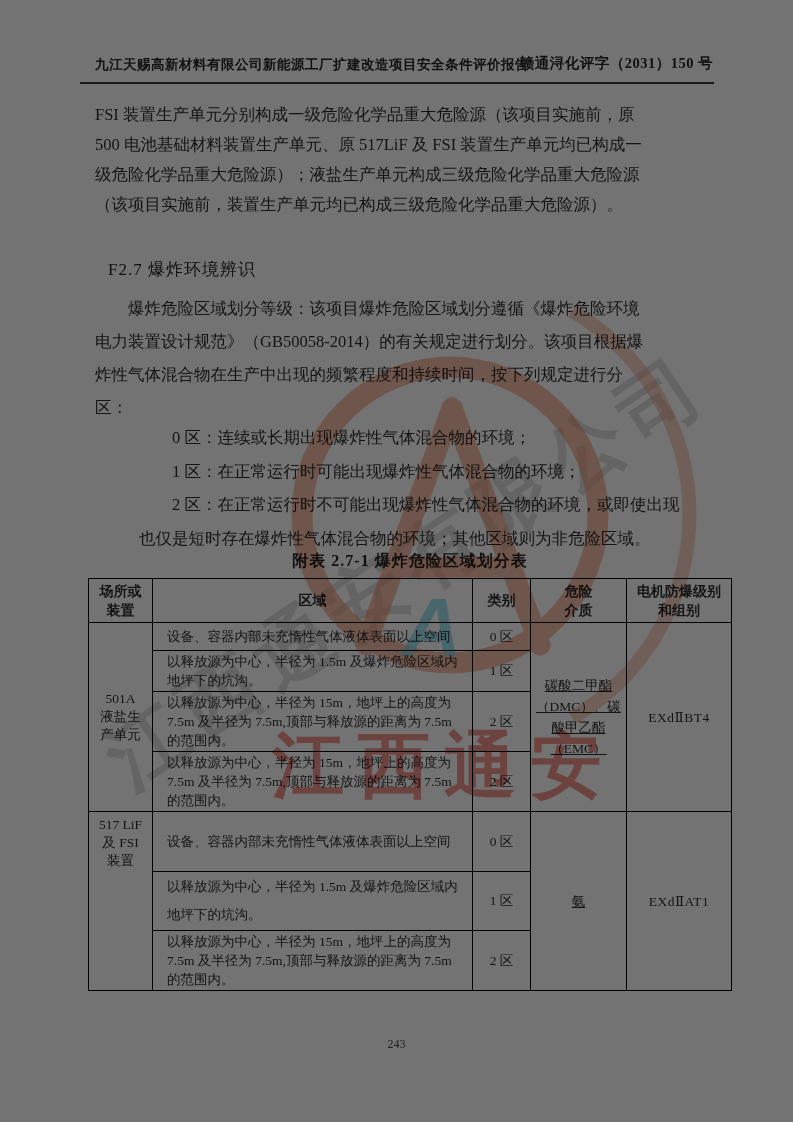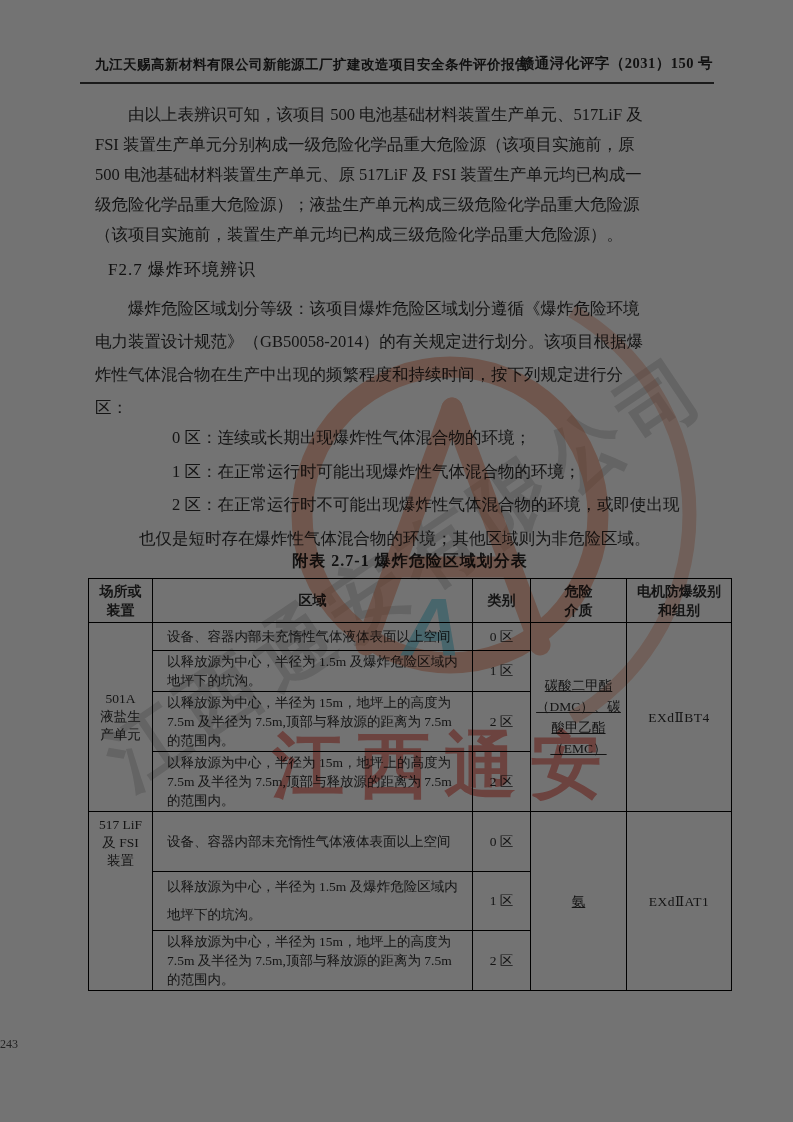--- a/index.html
+++ b/index.html
@@ -34,36 +34,35 @@
   td.c-loc{text-align:center;line-height:18px;}
   td.c-area{text-align:left;line-height:19px;padding-left:14px;}
   td.c-zone{text-align:center;}
   td.c-med{text-align:center;line-height:21px;text-decoration:underline;}
   td.c-rate{text-align:center;letter-spacing:.5px;}
   tr.h44{height:44px;padding-left:16px;} tr.h28{height:28px;} tr.h40{height:40px;} tr.h52{height:52px;}
   tr.h50{height:50px;} tr.h60{height:60px;} tr.h58{height:58px;}
   .sec2 td.c-area{line-height:28px;}
   td.v-top{vertical-align:top;padding-top:4px;}
   
-  .footer{position:absolute;left:0;top:1037px;width:100%;text-align:left;font-size:12px;color:#222;}
+  .footer{position:absolute;left:0;top:1037px;width:100%;text-align:center;font-size:12px;color:#222;}
   
   .wm{position:absolute;left:0;top:0;width:793px;height:1122px;
       pointer-events:none;mix-blend-mode:multiply;}
 </style>
 </head>
 <body>
 
 <div class="page">
 
   <div class="hdr-left">九江天赐高新材料有限公司新能源工厂扩建改造项目安全条件评价报告</div>
   <div class="hdr-right">赣通浔化评字（2031）150 号</div>
   <div class="hdr-rule"></div>
 
   <div class="para p1">
-    <div class="indent">由以上表辨识可知，该项目 500 电池基础材料装置生产单元、517LiF 及</div>
     <div>FSI 装置生产单元分别构成一级危险化学品重大危险源（该项目实施前，原</div>
     <div>500 电池基础材料装置生产单元、原 517LiF 及 FSI 装置生产单元均已构成一</div>
     <div>级危险化学品重大危险源）；液盐生产单元构成三级危险化学品重大危险源</div>
     <div>（该项目实施前，装置生产单元均已构成三级危险化学品重大危险源）。</div>
   </div>
 
   <div class="sec-head">F2.7 爆炸环境辨识</div>
 
   <div class="para p2">
     <div class="indent">爆炸危险区域划分等级：该项目爆炸危险区域划分遵循《爆炸危险环境</div>

